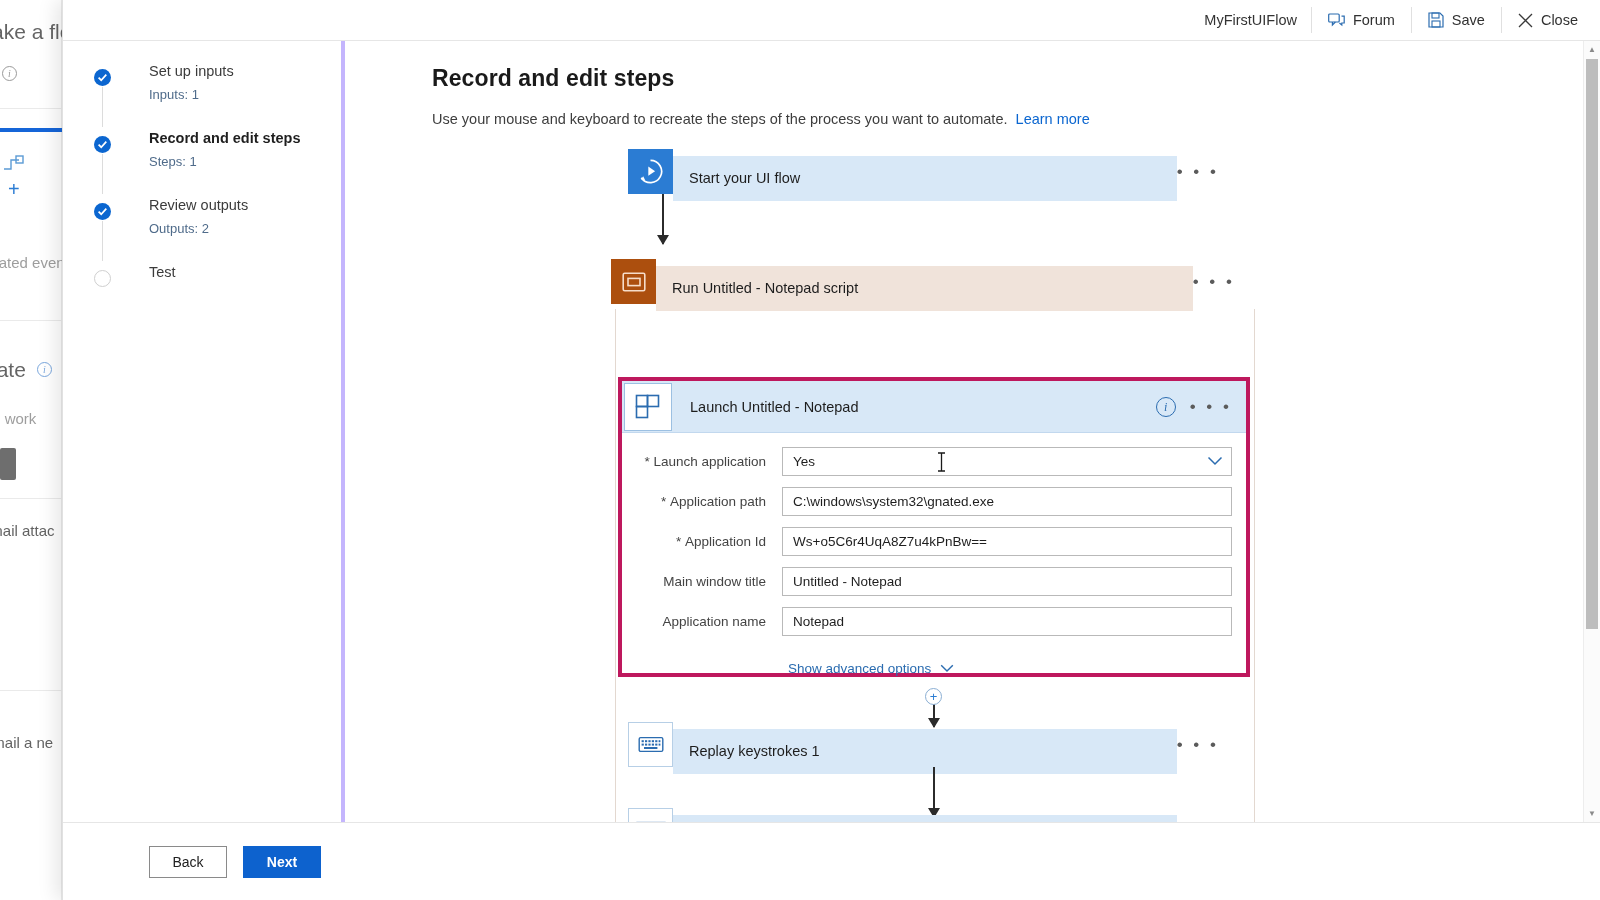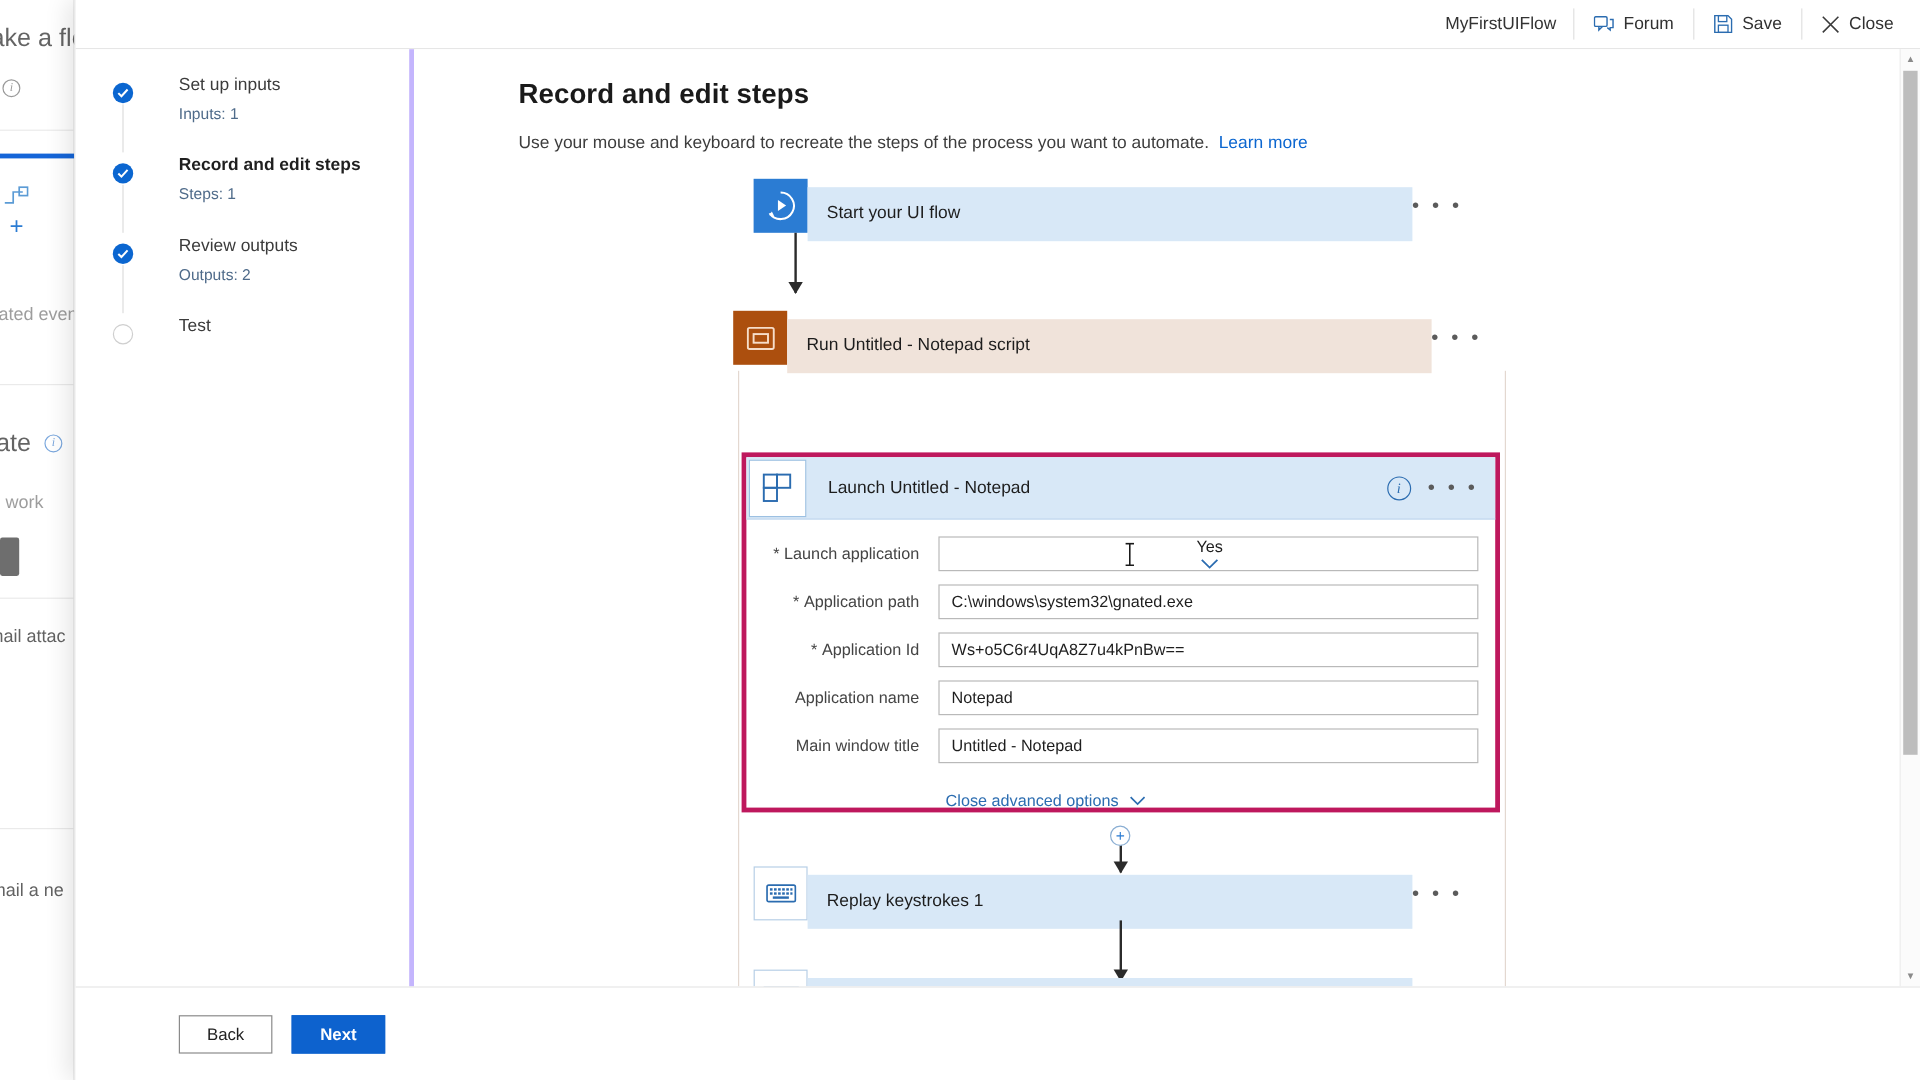--- a/index.html
+++ b/index.html
@@ -197,21 +197,21 @@
   .form-label {
     width: 146px; flex: 0 0 146px; font-size: 13.5px; color: #444444;
     text-align: right; padding-right: 16px; white-space: nowrap;
   }
   .req { color: #444444; }
   .form-field {
     flex: 1; height: 29px; border: 1px solid #b9b9b9; background: #ffffff;
     display: flex; align-items: center; padding: 0 8px 0 10px;
     font-size: 13.5px; color: #1e1e1e;
   }
-  .form-field.select { justify-content: space-between; flex-direction: column; }
+  .form-field.select { justify-content: space-between; }
   #advanced-row { padding: 12px 0 0 152px; }
   #show-advanced {
     font-size: 13.5px; color: #2b6cb0; cursor: pointer;
     display: inline-flex; align-items: center; gap: 9px;
   }
 
   
   #text-caret {
     position: absolute; left: 874px; top: 452px; width: 2px; height: 18px;
     z-index: 20; pointer-events: none;
@@ -432,36 +432,36 @@
           </div>
 
           <div class="form-row">
             <div class="form-label"><span class="req">*</span>&nbsp;<span>Application Id</span></div>
             <div class="form-field">
               <span>Ws+o5C6r4UqA8Z7u4kPnBw==</span>
             </div>
           </div>
 
           <div class="form-row">
+            <div class="form-label"><span>Main window title</span></div>
+            <div class="form-field">
+              <span>Untitled - Notepad</span>
+            </div>
+          </div>
+
+          <div class="form-row">
             <div class="form-label"><span>Application name</span></div>
             <div class="form-field">
               <span>Notepad</span>
             </div>
           </div>
 
-          <div class="form-row">
-            <div class="form-label"><span>Main window title</span></div>
-            <div class="form-field">
-              <span>Untitled - Notepad</span>
-            </div>
-          </div>
-
           <div id="advanced-row">
             <span id="show-advanced">
-              <span>Close advanced options</span>
+              <span>Show advanced options</span>
               <span>
                 <svg width="14" height="9" viewBox="0 0 14 9">
                     <path d="M1.2 1.2 L7 7 L12.8 1.2" stroke="#2b6cb0" stroke-width="1.4" fill="none"></path>
                   </svg>
               </span>
             </span>
           </div>
 
         </div>
       </div>

